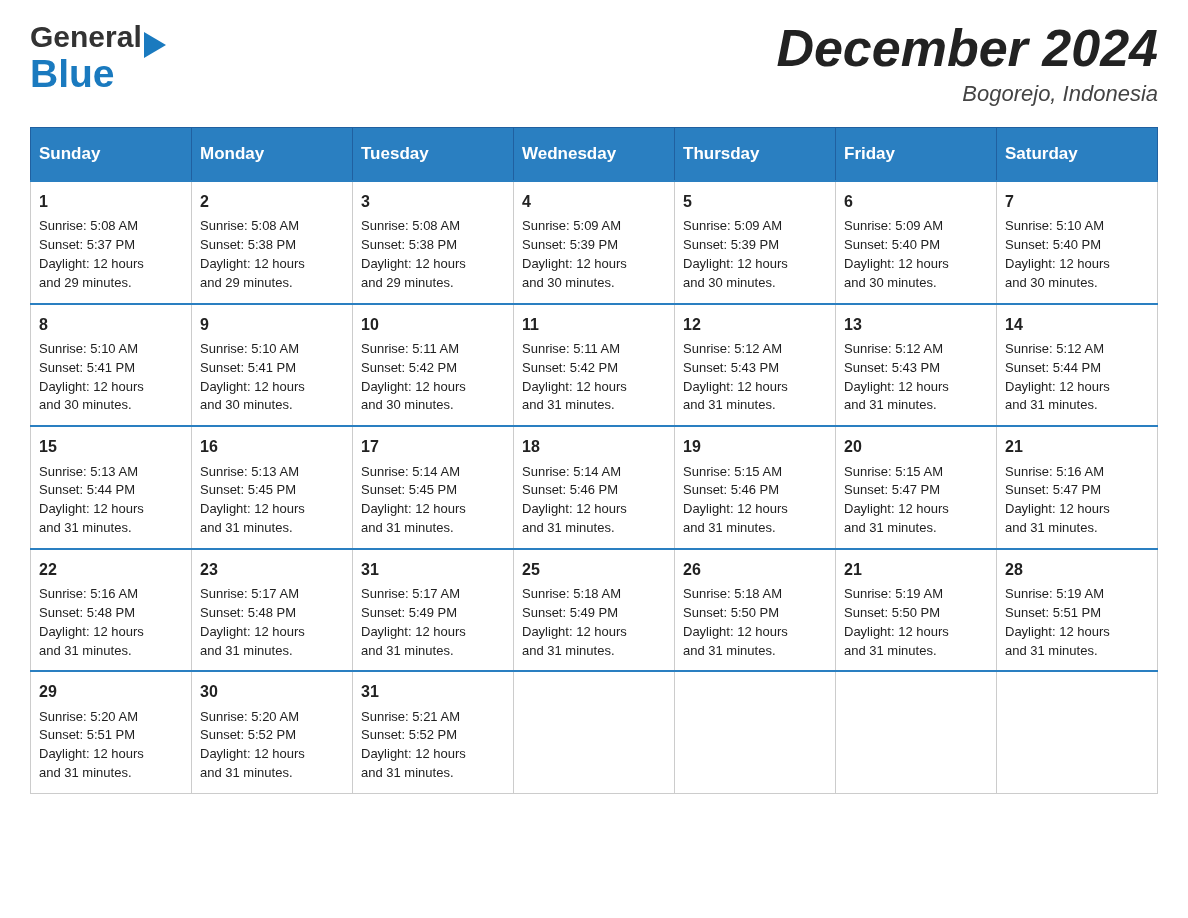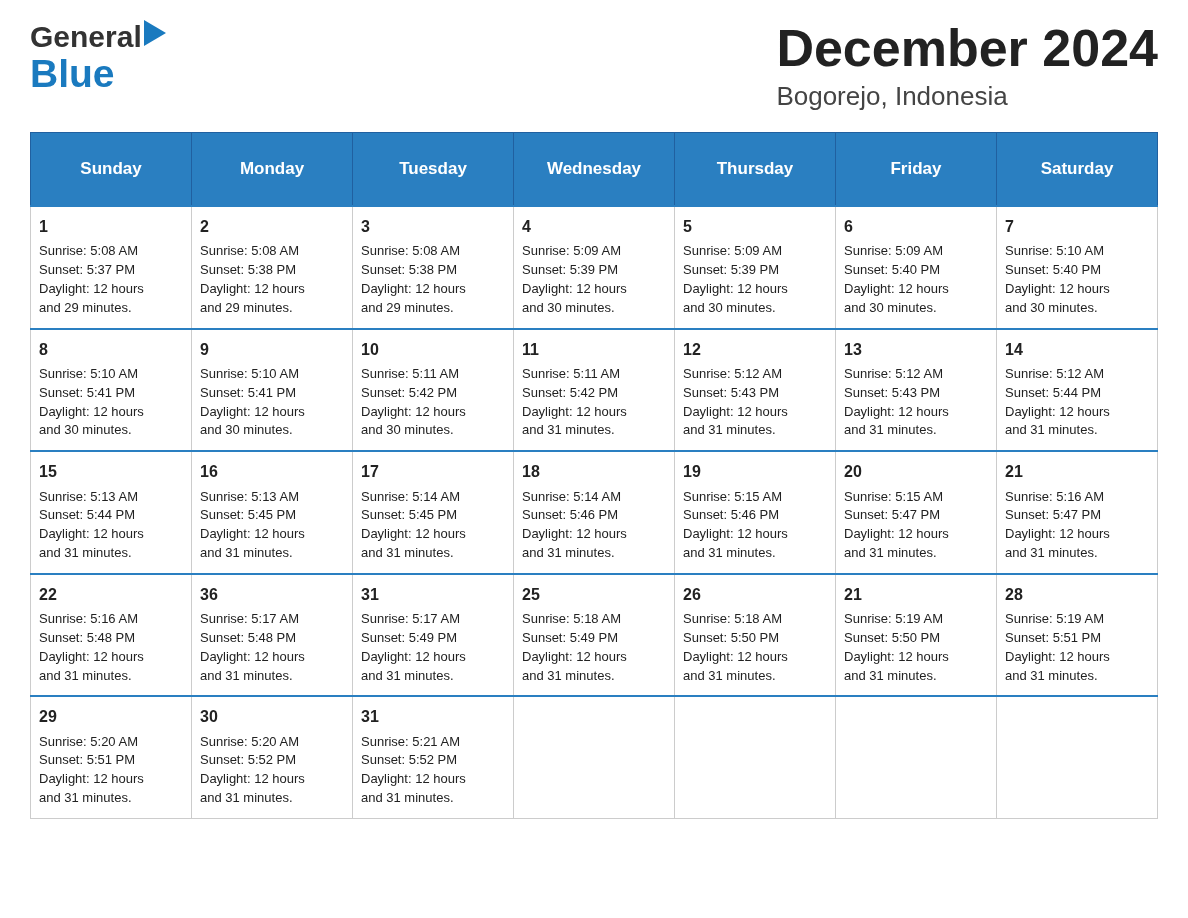--- a/index.html
+++ b/index.html
@@ -15,45 +15,46 @@
       justify-content: space-between;
       align-items: flex-start;
       margin-bottom: 20px;
     }
     .logo {
       display: flex;
       flex-direction: column;
       align-items: flex-start;
     }
     .title-section {
-      text-align: left;
+      text-align: right;
+      font-style: italic;
     }
     .month-title {
       font-size: 52px;
       font-weight: bold;
       color: #222;
       line-height: 1.1;
     }
     .location {
-      font-size: 26px;
+      font-size: 22px;
       color: #444;
       margin-top: 4px;
     }
     .calendar {
       width: 100%;
       border-collapse: collapse;
       border: 1.5px solid #aaa;
     }
     .calendar th {
       background-color: #2a7fc1;
       color: #fff;
       font-size: 17px;
       font-weight: bold;
-      padding: 26px 8px;
-      text-align: center;
+      padding: 16px 8px;
+      text-align: left;
       border: 1px solid #2060a0;
     }
     .calendar td {
       vertical-align: top;
       padding: 8px 8px 10px 8px;
       border: 1px solid #ccc;
       width: 14.28%;
       min-height: 100px;
       font-size: 13px;
       color: #222;
@@ -69,21 +70,21 @@
       border-bottom: 2px solid #2a7fc1;
     }
     .calendar tbody tr:last-child {
       border-bottom: 1.5px solid #aaa;
     }
     .empty-cell {
       background: #fff;
     }
     .logo-wrapper {
       display: flex;
-      align-items: flex-start;
+      align-items: flex-end;
       gap: 0px;
     }
   </style>
 </head>
 <body>
 
 <div class="header">
   <div class="logo">
     <div class="logo-wrapper">
       <span style="font-size:30px;font-weight:bold;color:#333;">General</span>
@@ -134,21 +135,21 @@
         <td><span class="day-num">15</span><span>Sunrise: 5:13 AM</span><br><span>Sunset: 5:44 PM</span><br><span>Daylight: 12 hours</span><br><span>and 31 minutes.</span></td>
         <td><span class="day-num">16</span><span>Sunrise: 5:13 AM</span><br><span>Sunset: 5:45 PM</span><br><span>Daylight: 12 hours</span><br><span>and 31 minutes.</span></td>
         <td><span class="day-num">17</span><span>Sunrise: 5:14 AM</span><br><span>Sunset: 5:45 PM</span><br><span>Daylight: 12 hours</span><br><span>and 31 minutes.</span></td>
         <td><span class="day-num">18</span><span>Sunrise: 5:14 AM</span><br><span>Sunset: 5:46 PM</span><br><span>Daylight: 12 hours</span><br><span>and 31 minutes.</span></td>
         <td><span class="day-num">19</span><span>Sunrise: 5:15 AM</span><br><span>Sunset: 5:46 PM</span><br><span>Daylight: 12 hours</span><br><span>and 31 minutes.</span></td>
         <td><span class="day-num">20</span><span>Sunrise: 5:15 AM</span><br><span>Sunset: 5:47 PM</span><br><span>Daylight: 12 hours</span><br><span>and 31 minutes.</span></td>
         <td><span class="day-num">21</span><span>Sunrise: 5:16 AM</span><br><span>Sunset: 5:47 PM</span><br><span>Daylight: 12 hours</span><br><span>and 31 minutes.</span></td>
       </tr>
       <tr>
         <td><span class="day-num">22</span><span>Sunrise: 5:16 AM</span><br><span>Sunset: 5:48 PM</span><br><span>Daylight: 12 hours</span><br><span>and 31 minutes.</span></td>
-        <td><span class="day-num">36</span><span>Sunrise: 5:17 AM</span><br><span>Sunset: 5:48 PM</span><br><span>Daylight: 12 hours</span><br><span>and 31 minutes.</span></td>
+        <td><span class="day-num">23</span><span>Sunrise: 5:17 AM</span><br><span>Sunset: 5:48 PM</span><br><span>Daylight: 12 hours</span><br><span>and 31 minutes.</span></td>
         <td><span class="day-num">31</span><span>Sunrise: 5:17 AM</span><br><span>Sunset: 5:49 PM</span><br><span>Daylight: 12 hours</span><br><span>and 31 minutes.</span></td>
         <td><span class="day-num">25</span><span>Sunrise: 5:18 AM</span><br><span>Sunset: 5:49 PM</span><br><span>Daylight: 12 hours</span><br><span>and 31 minutes.</span></td>
         <td><span class="day-num">26</span><span>Sunrise: 5:18 AM</span><br><span>Sunset: 5:50 PM</span><br><span>Daylight: 12 hours</span><br><span>and 31 minutes.</span></td>
         <td><span class="day-num">21</span><span>Sunrise: 5:19 AM</span><br><span>Sunset: 5:50 PM</span><br><span>Daylight: 12 hours</span><br><span>and 31 minutes.</span></td>
         <td><span class="day-num">28</span><span>Sunrise: 5:19 AM</span><br><span>Sunset: 5:51 PM</span><br><span>Daylight: 12 hours</span><br><span>and 31 minutes.</span></td>
       </tr>
       <tr>
         <td><span class="day-num">29</span><span>Sunrise: 5:20 AM</span><br><span>Sunset: 5:51 PM</span><br><span>Daylight: 12 hours</span><br><span>and 31 minutes.</span></td>
         <td><span class="day-num">30</span><span>Sunrise: 5:20 AM</span><br><span>Sunset: 5:52 PM</span><br><span>Daylight: 12 hours</span><br><span>and 31 minutes.</span></td>
         <td><span class="day-num">31</span><span>Sunrise: 5:21 AM</span><br><span>Sunset: 5:52 PM</span><br><span>Daylight: 12 hours</span><br><span>and 31 minutes.</span></td>

